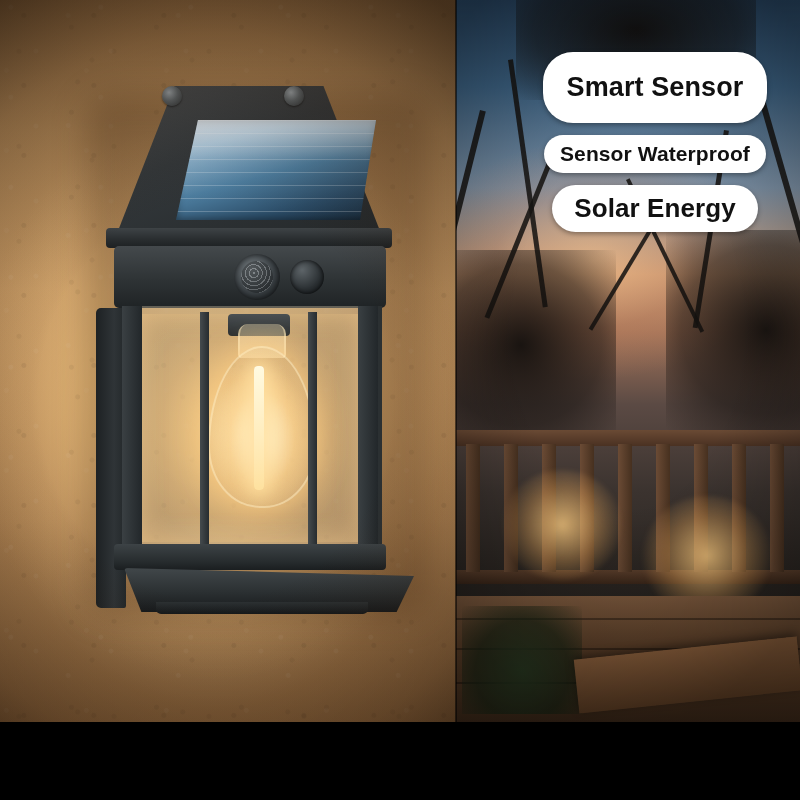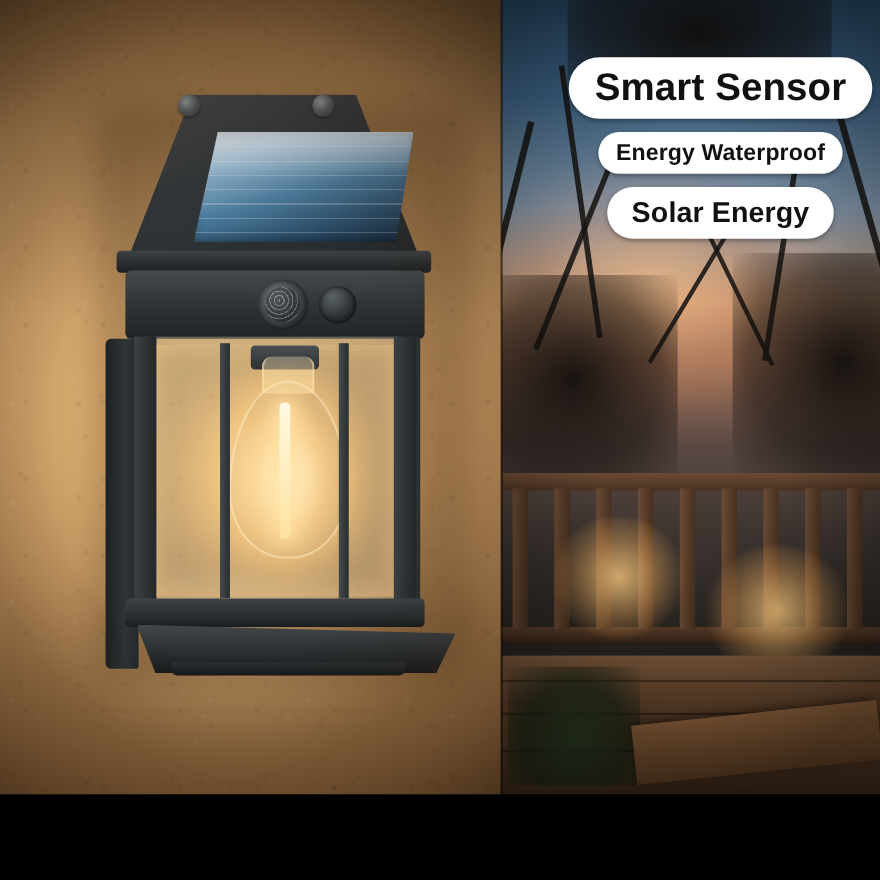--- a/index.html
+++ b/index.html
@@ -349,21 +349,21 @@
     background: #ffffff;
     color: #111111;
     border-radius: 30px;
     padding: 7px 20px;
     font-weight: bold;
     white-space: nowrap;
     box-shadow: 0 2px 5px rgba(0,0,0,0.35);
     text-align: center;
     letter-spacing: .1px;
   }
-  .pill.p0 { font-size: 35px; padding: 8px 24px; }
+  .pill.p0 { font-size: 27px; padding: 20px 24px; }
   .pill.p1 { font-size: 21px; padding: 7px 16px; }
   .pill.p2 { font-size: 26px; padding: 8px 22px; text-align: right; }
 
   
   .banner {
     position: absolute;
     left: 0; top: 722px;
     width: 800px; height: 78px;
     background: #000000;
     display: flex;
@@ -470,18 +470,18 @@
     <div class="plant"></div>
     <div class="table-edge"></div>
 
     <div class="right-vignette"></div>
   </div>
 
   <div class="seam"></div>
 
   <div class="pills">
     <div class="pill p0">Smart Sensor</div>
-    <div class="pill p1">Energy Waterproof</div>
+    <div class="pill p1">Sensor Waterproof</div>
     <div class="pill p2">Solar Energy</div>
   </div>
 
 
 </div>
 
 </body></html>

